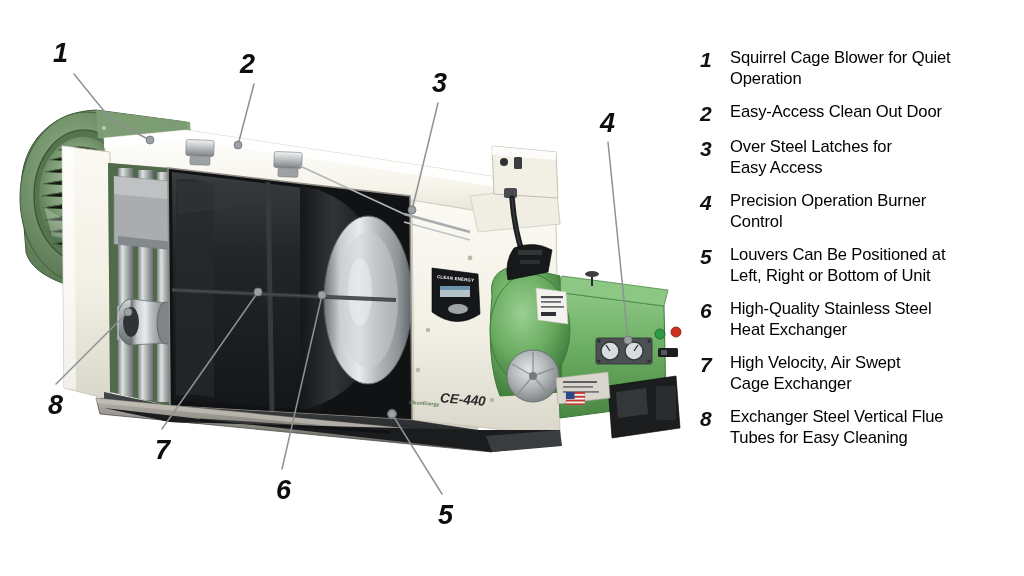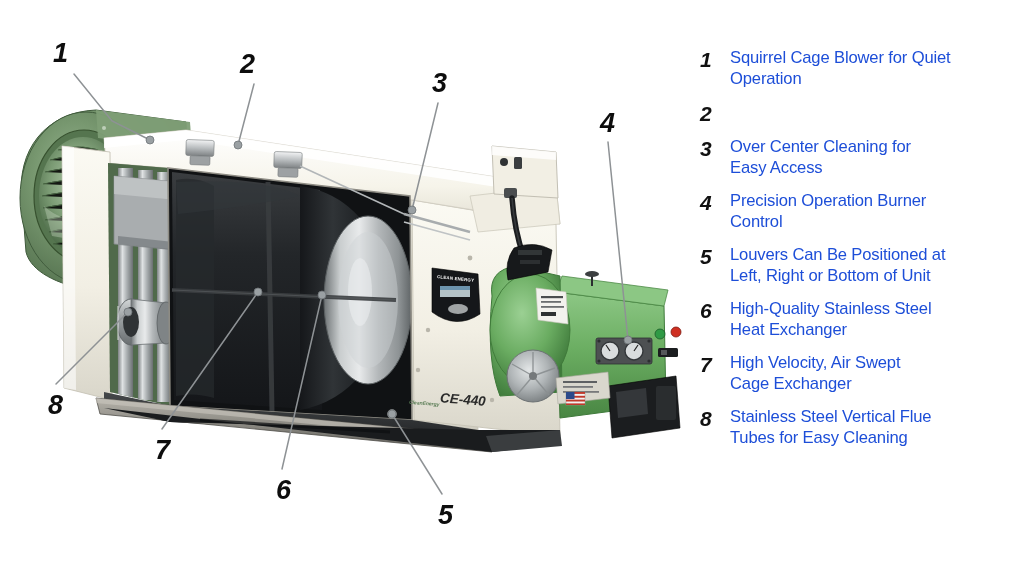--- a/index.html
+++ b/index.html
@@ -33,21 +33,21 @@
   }
   .legend-row { display: flex; align-items: flex-start; margin-bottom: 13px; }
   .legend-num {
     width: 30px; flex: 0 0 30px; text-align: left;
     font-weight: bold; font-style: italic; font-size: 21px;
     color: #111; line-height: 21px; padding-top: 1px;
     letter-spacing: -0.5px;
   }
   .legend-text {
     flex: 1; font-size: 16.6px; line-height: 20.5px;
-    color: #1d4ed8; letter-spacing: -0.15px;
+    color: #000000; letter-spacing: -0.15px;
     white-space: pre-line;
   }
 
   
   .lbl-badge {
     position: absolute; font-size: 4.4px; font-weight: bold;
     color: #ffffff; letter-spacing: 0.2px;
     font-family: "Liberation Sans", sans-serif;
     white-space: nowrap; user-select: none;
   }
@@ -425,24 +425,25 @@
     </div>
 
   <div id="legend">
       <div class="legend-row">
         <div class="legend-num">1</div>
         <div class="legend-text">Squirrel Cage Blower for Quiet
 Operation</div>
       </div>
       <div class="legend-row">
         <div class="legend-num">2</div>
+        <div class="legend-text">Easy-Access Clean Out Door</div>
       </div>
       <div class="legend-row">
         <div class="legend-num">3</div>
-        <div class="legend-text">Over Center Cleaning for
+        <div class="legend-text">Over Steel Latches for
 Easy Access</div>
       </div>
       <div class="legend-row">
         <div class="legend-num">4</div>
         <div class="legend-text">Precision Operation Burner
 Control</div>
       </div>
       <div class="legend-row">
         <div class="legend-num">5</div>
         <div class="legend-text">Louvers Can Be Positioned at
@@ -453,18 +454,18 @@
         <div class="legend-text">High-Quality Stainless Steel
 Heat Exchanger</div>
       </div>
       <div class="legend-row">
         <div class="legend-num">7</div>
         <div class="legend-text">High Velocity, Air Swept
 Cage Exchanger</div>
       </div>
       <div class="legend-row">
         <div class="legend-num">8</div>
-        <div class="legend-text">Stainless Steel Vertical Flue
+        <div class="legend-text">Exchanger Steel Vertical Flue
 Tubes for Easy Cleaning</div>
       </div>
     </div>
 
 </div>
 
 </body></html>

